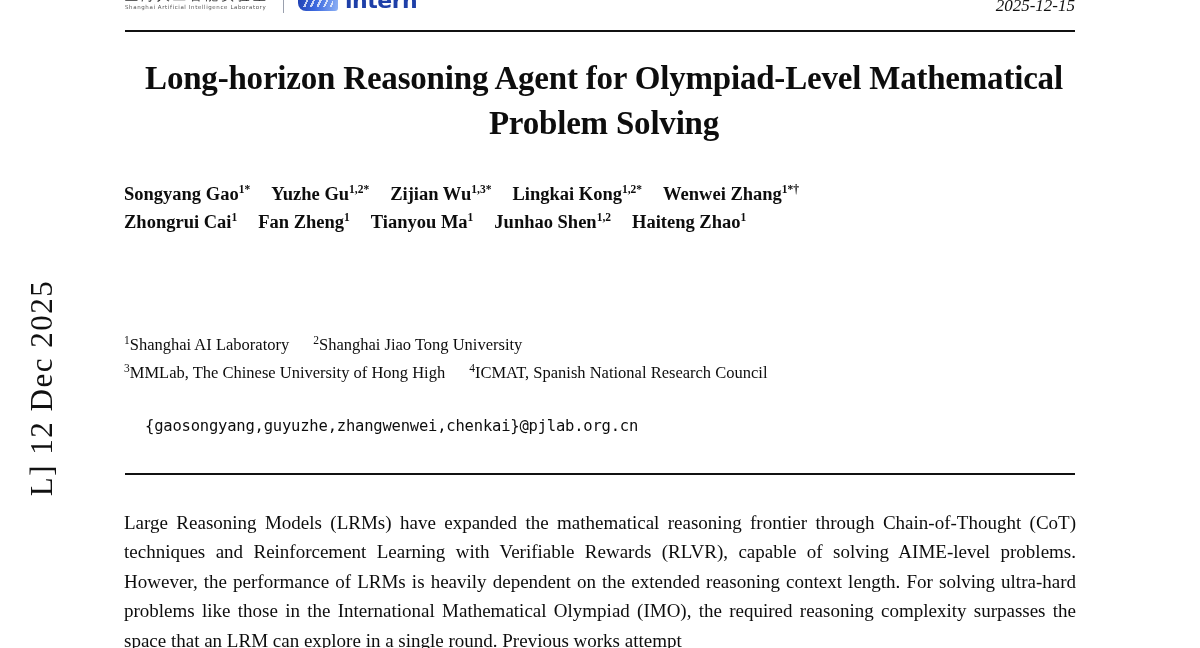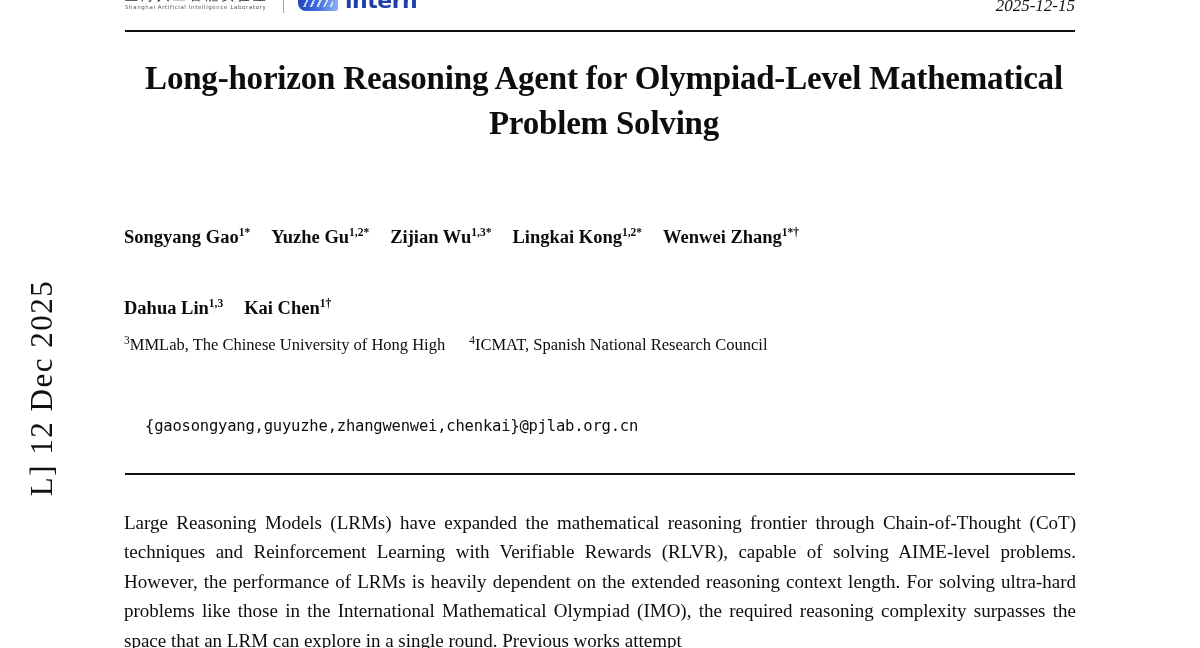--- a/index.html
+++ b/index.html
@@ -147,21 +147,20 @@
     top: 180px;
     width: 960px;
   }
   .author-line {
     font-family: "Liberation Serif", serif;
     font-weight: bold;
     font-size: 18.5px;
     line-height: 28.4px;
     white-space: nowrap;
     color: #0d0d0d;
-    margin-top: 43px;
   }
   .author {
     margin-right: 21px;
   }
   .author:last-child { margin-right: 0; }
   .author sup {
     font-weight: bold;
     font-size: 11.5px;
     vertical-align: super;
     line-height: 0;
@@ -243,24 +242,25 @@
       </div>
     </div>
     <div class="header-date">2025-12-15</div>
   </div>
   <div class="rule-top"></div>
 
   <div class="title">Long-horizon Reasoning Agent for Olympiad-Level Mathematical Problem Solving</div>
 
   <div class="authors">
       <div class="author-line"><span class="author">Songyang Gao<sup>1*</sup></span><span class="author">Yuzhe Gu<sup>1,2*</sup></span><span class="author">Zijian Wu<sup>1,3*</sup></span><span class="author">Lingkai Kong<sup>1,2*</sup></span><span class="author">Wenwei Zhang<sup>1*†</sup></span></div>
-      <div class="author-line"><span class="author">Dahua Lin<sup>1,3</sup></span><span class="author">Kai Chen<sup>1†</sup></span></div>
+      <div class="author-line"><span class="author">Zhongrui Cai<sup>1</sup></span><span class="author">Fan Zheng<sup>1</sup></span><span class="author">Tianyou Ma<sup>1</sup></span><span class="author">Junhao Shen<sup>1,2</sup></span><span class="author">Haiteng Zhao<sup>1</sup></span></div>
     </div>
 
   <div class="affils">
+      <div class="affil-line"><span class="affil-item"><sup>1</sup><span>Shanghai AI Laboratory</span></span><span class="affil-item"><sup>2</sup><span>Shanghai Jiao Tong University</span></span></div>
       <div class="affil-line"><span class="affil-item"><sup>3</sup><span>MMLab, The Chinese University of Hong High</span></span><span class="affil-item"><sup>4</sup><span>ICMAT, Spanish National Research Council</span></span></div>
     </div>
 
   <div class="email">{gaosongyang,guyuzhe,zhangwenwei,chenkai}@pjlab.org.cn</div>
 
   <div class="rule-mid"></div>
 
   <div class="abstract">
     <p>Large Reasoning Models (LRMs) have expanded the mathematical reasoning frontier through Chain-of-Thought (CoT) techniques and Reinforcement Learning with Verifiable Rewards (RLVR), capable of solving AIME-level problems. However, the performance of LRMs is heavily dependent on the extended reasoning context length. For solving ultra-hard problems like those in the International Mathematical Olympiad (IMO), the required reasoning complexity surpasses the space that an LRM can explore in a single round. Previous works attempt</p>
   </div>

